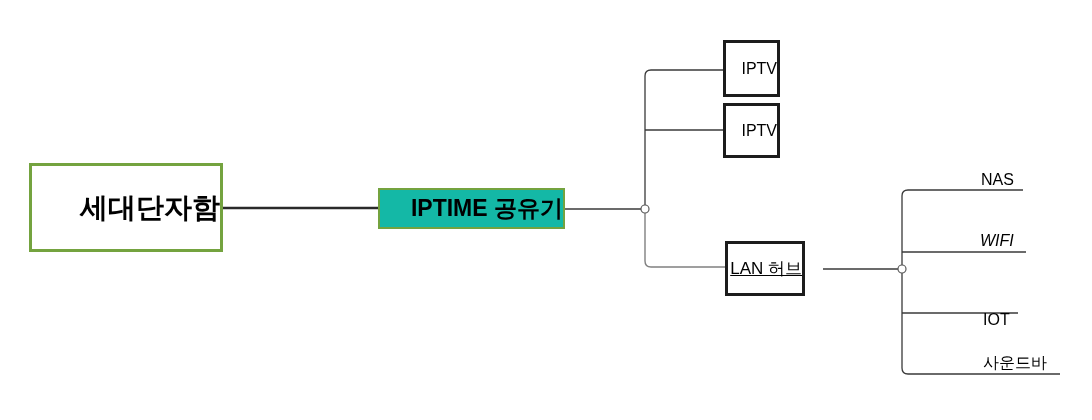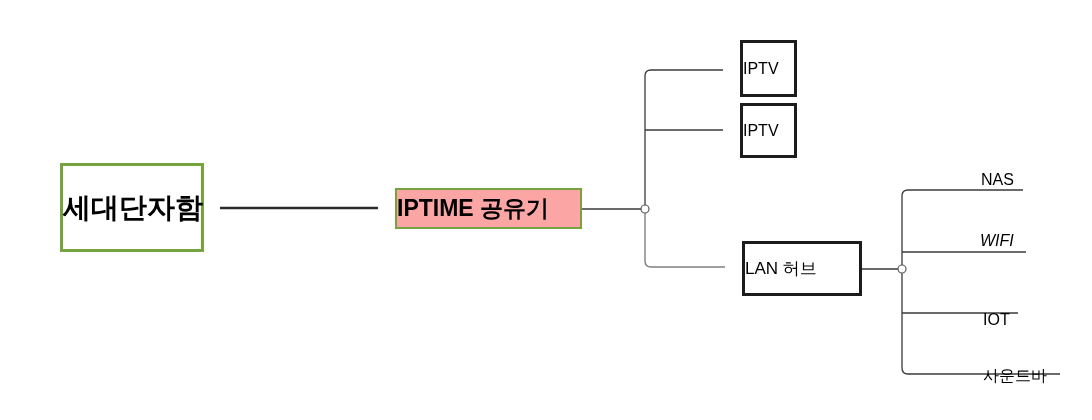--- a/index.html
+++ b/index.html
@@ -19,70 +19,70 @@
     position: absolute;
     left: 0;
     top: 0;
     width: 1092px;
     height: 420px;
   }
   .node {
     position: absolute;
     display: flex;
     align-items: center;
-    justify-content: flex-start;
+    justify-content: flex-end;
     background: #ffffff;
     color: #000000;
     box-sizing: border-box;
     white-space: nowrap;
-    margin-left: 17px;
   }
   .node-terminal {
-    left: 43px; top: 163px;
-    width: 144px; height: 89px;
+    left: 29px; top: 163px;
+    width: 194px; height: 89px;
     border: 3px solid #74A33F;
     font-size: 28px;
     font-weight: bold;
   }
   .node-router {
     left: 378px; top: 188px;
     width: 187px; height: 41px;
     border: 2px solid #74A33F;
-    background: #fca5a5;
+    background: #14b8a6;
     font-size: 23px;
     font-weight: bold;
   }
   .node-iptv1 {
     left: 723px; top: 40px;
     width: 57px; height: 57px;
     border: 3px solid #1C1C1C;
     font-size: 16px;
   }
   .node-iptv2 {
     left: 723px; top: 103px;
     width: 57px; height: 55px;
     border: 3px solid #1C1C1C;
     font-size: 16px;
   }
   .node-hub {
     left: 725px; top: 241px;
-    width: 120px; height: 55px;
+    width: 80px; height: 55px;
     border: 3px solid #1C1C1C;
     font-size: 17px;
+    text-decoration: underline;
   }
   .leaf-label {
     position: absolute;
     font-size: 16px;
     color: #000000;
     white-space: nowrap;
   }
   .leaf-nas      { left: 981px; top: 171px; }
   .leaf-wifi     { left: 980px; top: 232px; font-style: italic; }
   .leaf-iot      { left: 983px; top: 311px; }
-  .leaf-soundbar { left: 983px; top: 366px; }
+  .leaf-soundbar { left: 983px; top: 353px; }
 </style>
 </head>
 <body>
 
 <div id="canvas">
 
   <svg id="connector-layer" viewBox="0 0 1092 420" xmlns="http://www.w3.org/2000/svg">
 
     <path d="M220 208 H378" stroke="#2A2A2A" stroke-width="2.6" fill="none"></path>
 

